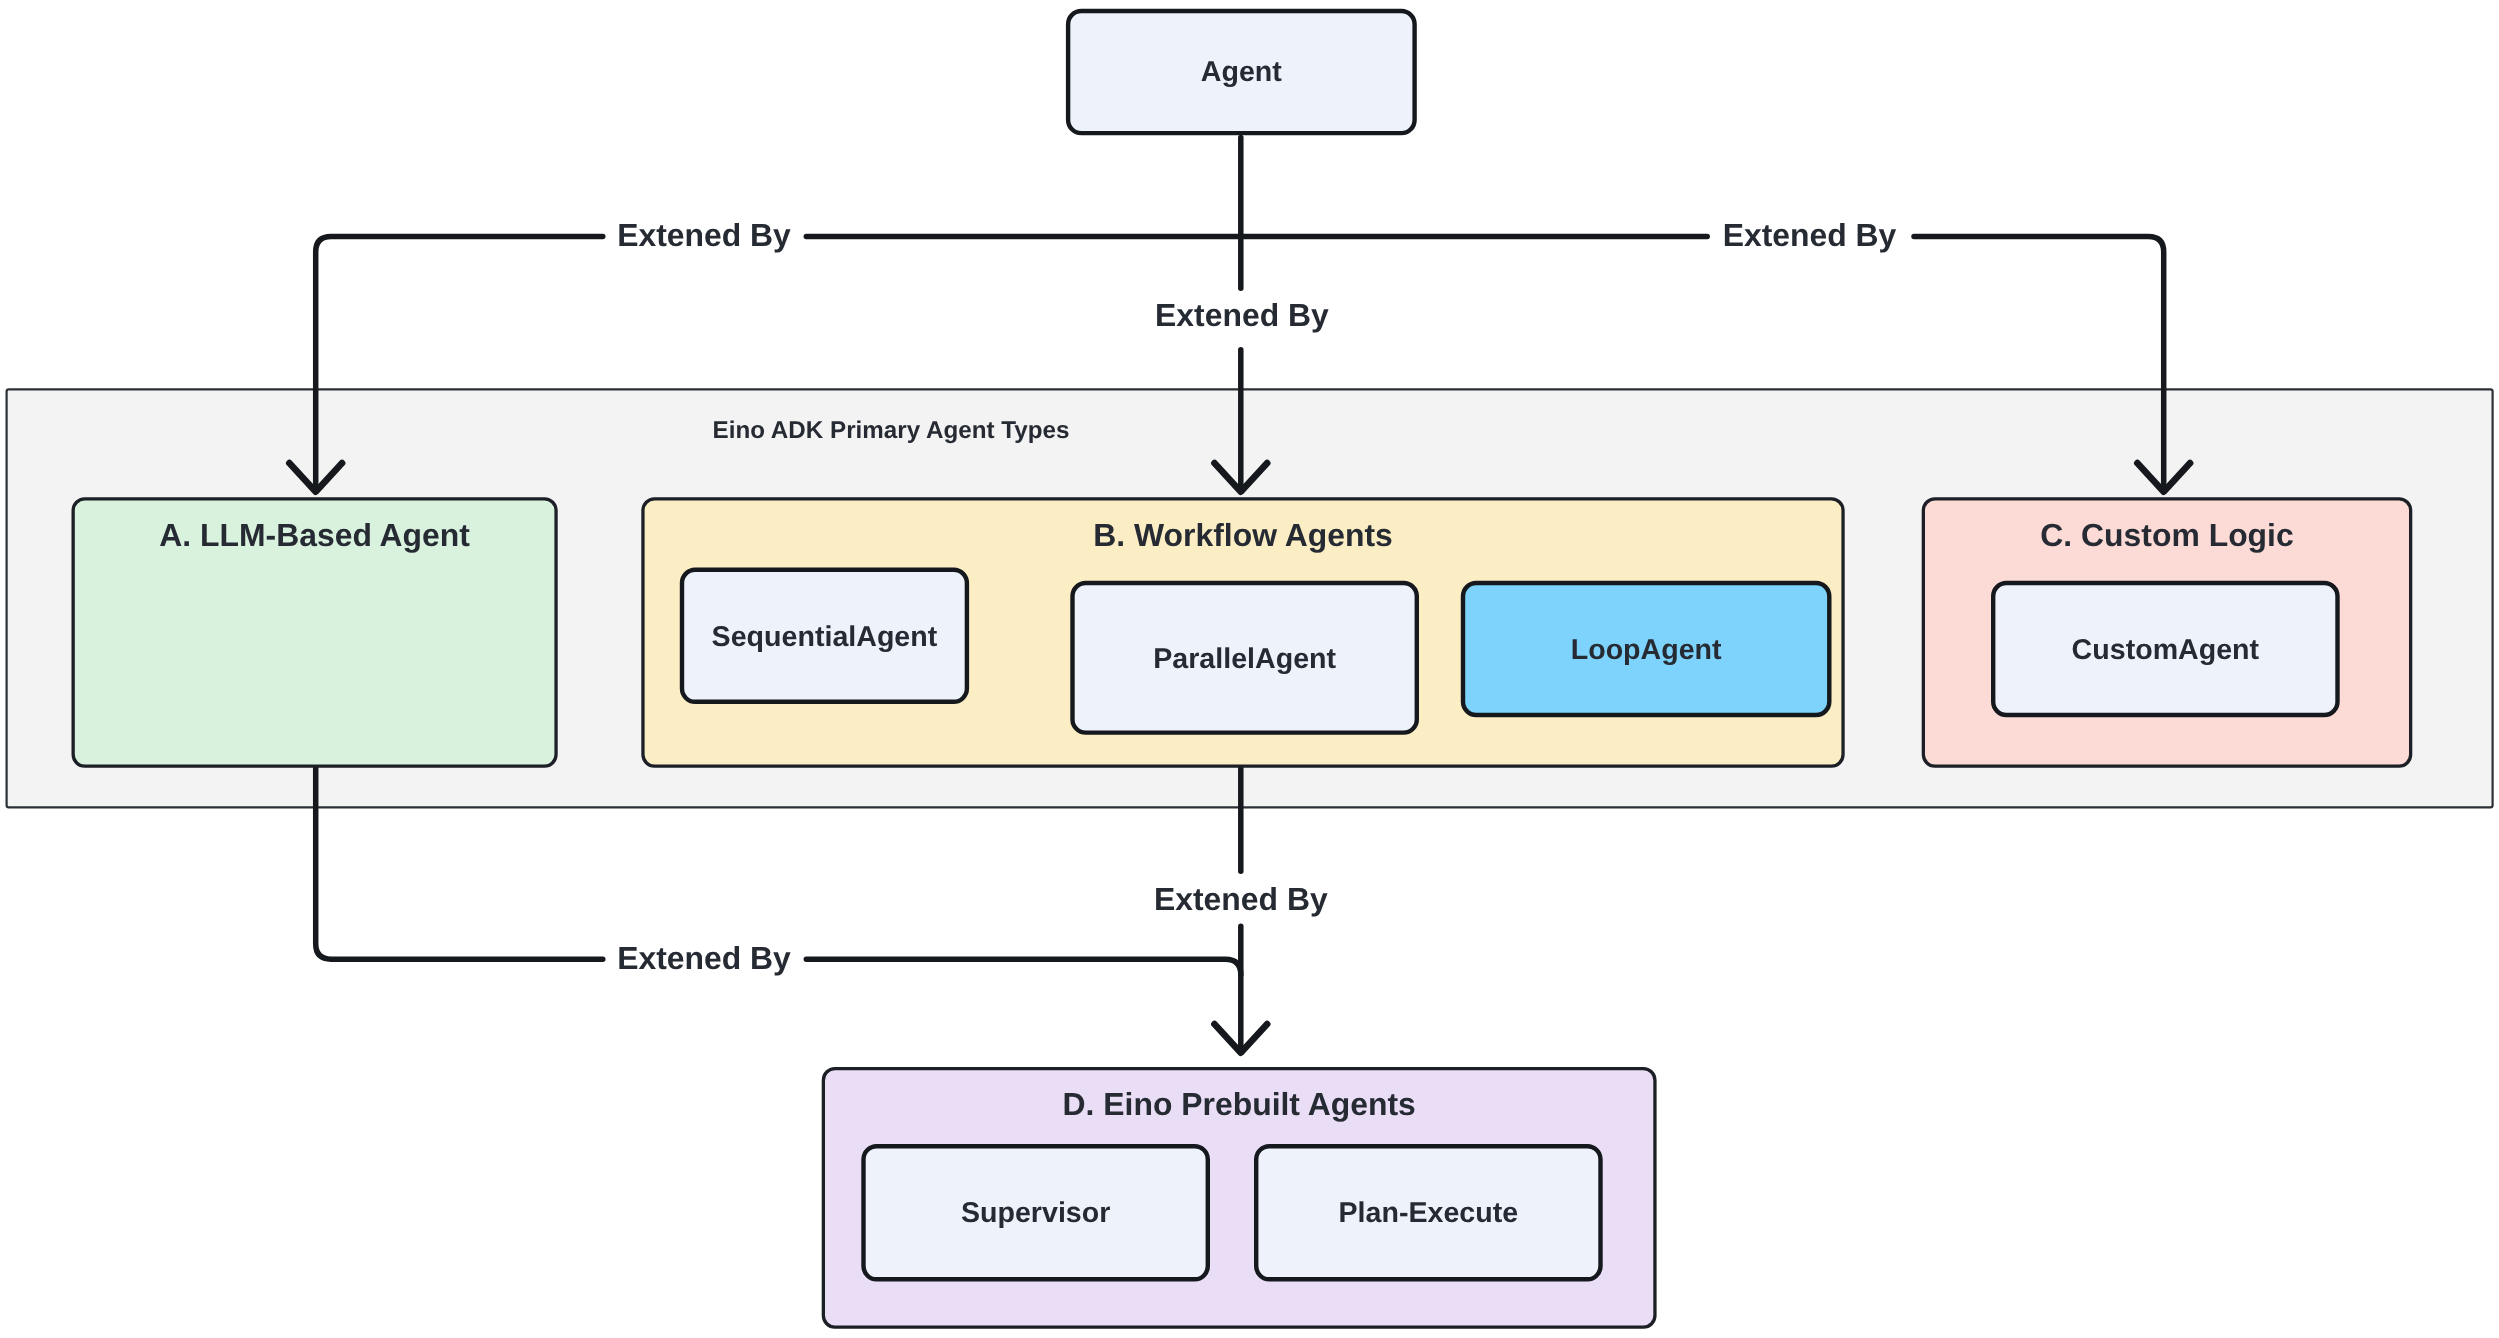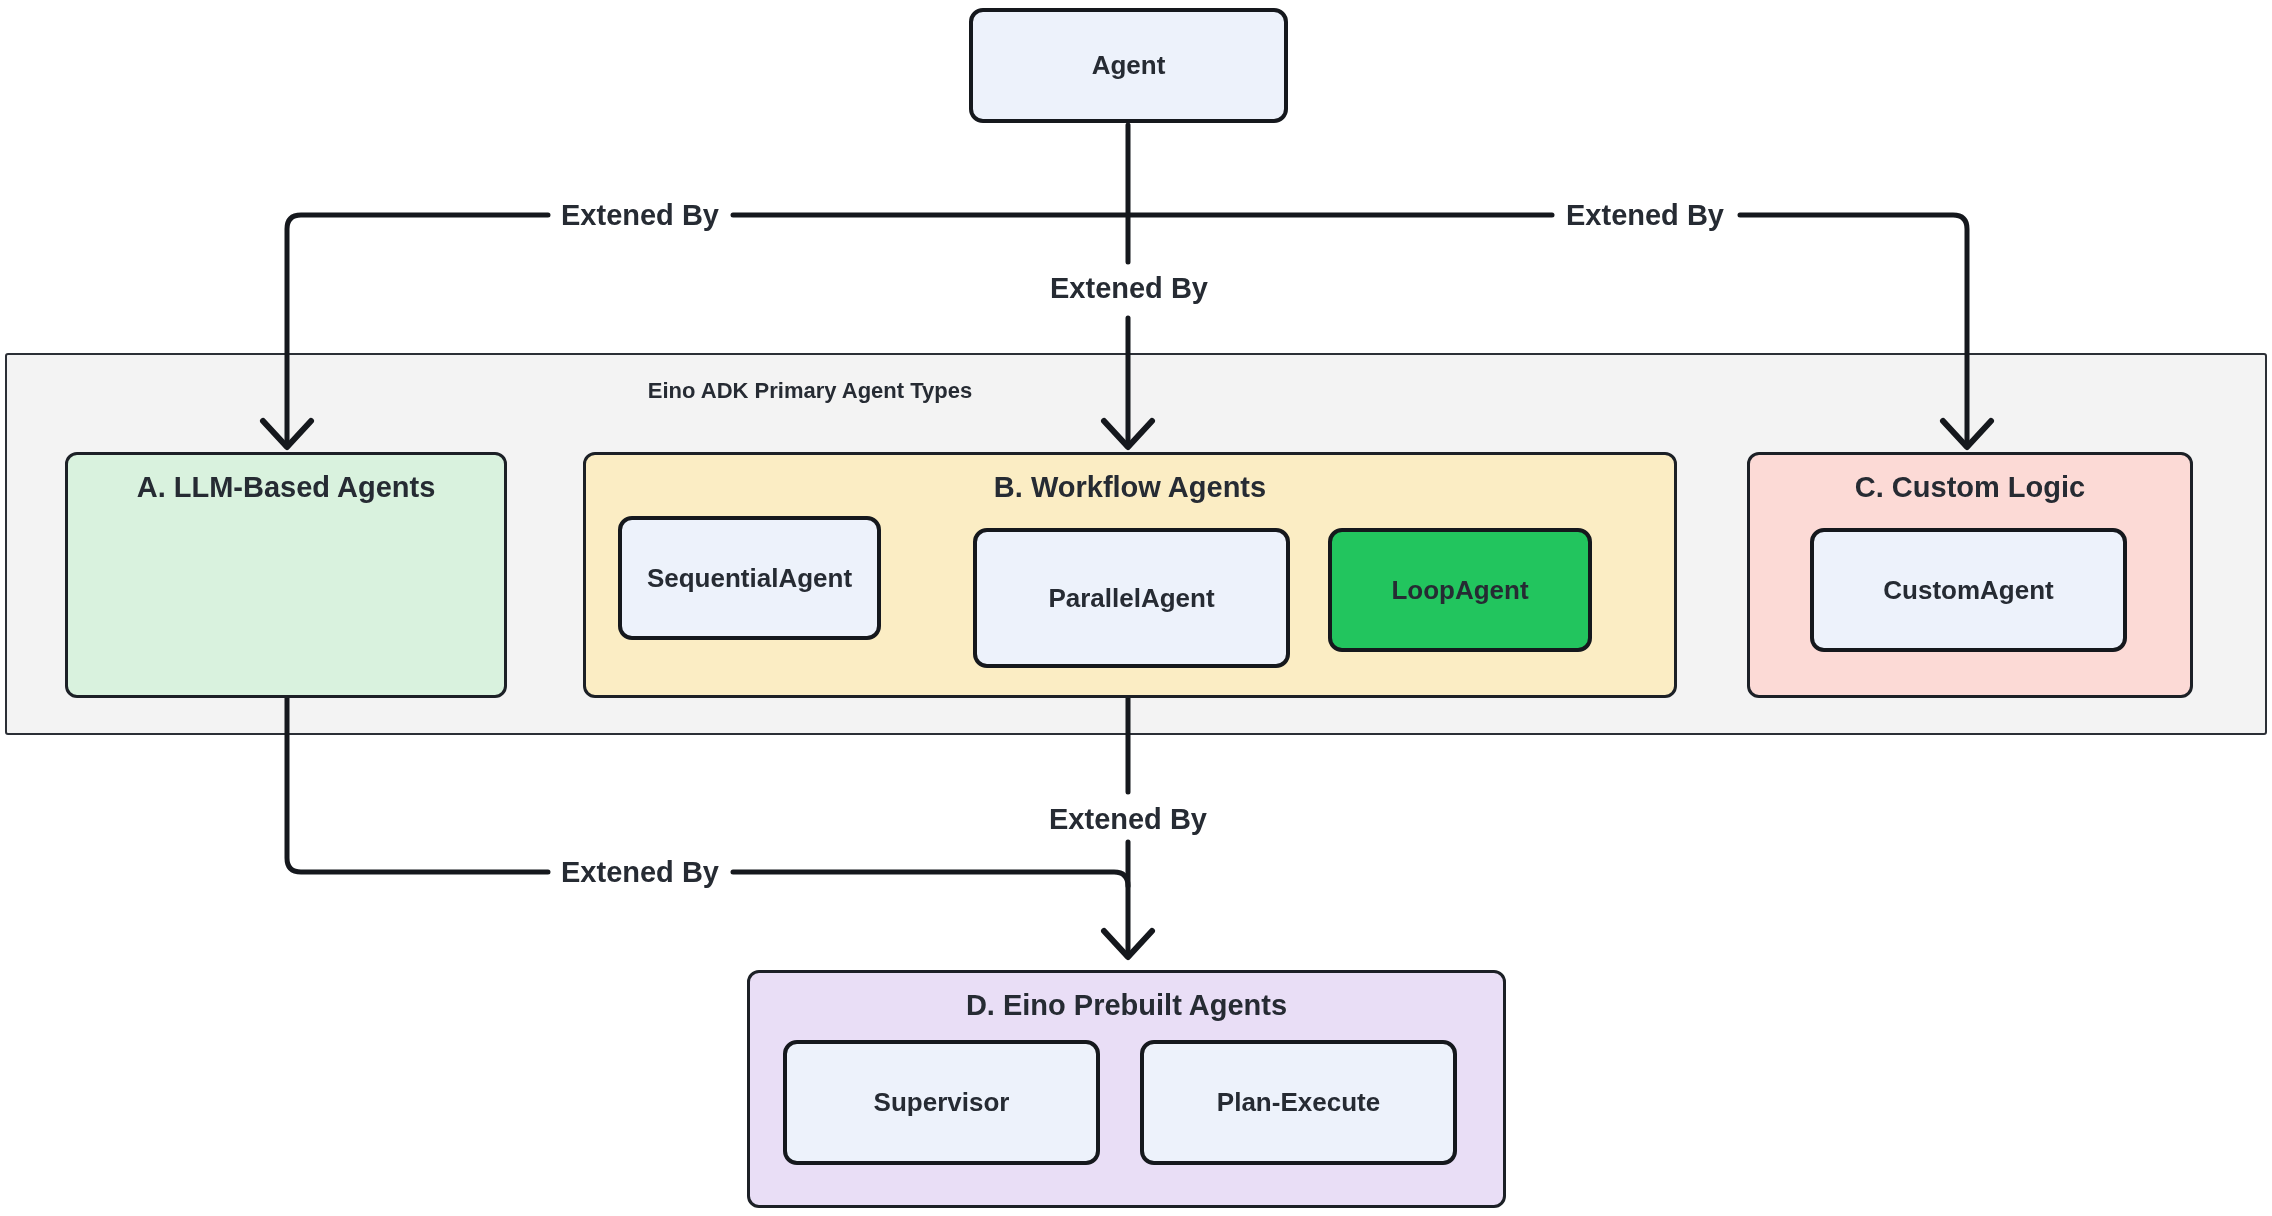--- a/index.html
+++ b/index.html
@@ -107,33 +107,33 @@
   <div class="edge-label" style="left:1129px;top:288px;">Extened By</div>
   <div class="edge-label" style="left:1645px;top:215px;">Extened By</div>
   <div class="edge-label" style="left:1128px;top:819px;">Extened By</div>
   <div class="edge-label" style="left:640px;top:872px;">Extened By</div>
 
   <div class="node" style="left: 969px; top: 8px; width: 319px; height: 115px; background-color: rgb(237, 242, 251);">
     <span>Agent</span>
   </div>
 
   <div class="group" style="left: 65px; top: 452px; width: 442px; height: 246px; background-color: rgb(217, 242, 222);">
-    <div class="group-title">A. LLM-Based Agents</div>
+    <div class="group-title">A. LLM-Based Agent</div>
   </div>
 
   <div class="group" style="left: 583px; top: 452px; width: 1094px; height: 246px; background-color: rgb(251, 237, 196);">
     <div class="group-title">B. Workflow Agents</div>
   </div>
   <div class="node" style="left: 618px; top: 516px; width: 263px; height: 124px; background-color: rgb(237, 242, 251);">
     <span>SequentialAgent</span>
   </div>
   <div class="node" style="left: 973px; top: 528px; width: 317px; height: 140px; background-color: rgb(237, 242, 251); text-align: center;">
     <span>ParallelAgent</span>
   </div>
-  <div class="node" style="left: 1328px; top: 528px; width: 264px; height: 124px; background-color: #22c55e;">
+  <div class="node" style="left: 1328px; top: 528px; width: 337px; height: 124px; background-color: #7dd3fc;">
     <span>LoopAgent</span>
   </div>
 
   <div class="group" style="left: 1747px; top: 452px; width: 446px; height: 246px; background-color: rgb(252, 218, 214);">
     <div class="group-title">C. Custom Logic</div>
   </div>
   <div class="node" style="left: 1810px; top: 528px; width: 317px; height: 124px; background-color: rgb(237, 242, 251);">
     <span>CustomAgent</span>
   </div>
 

